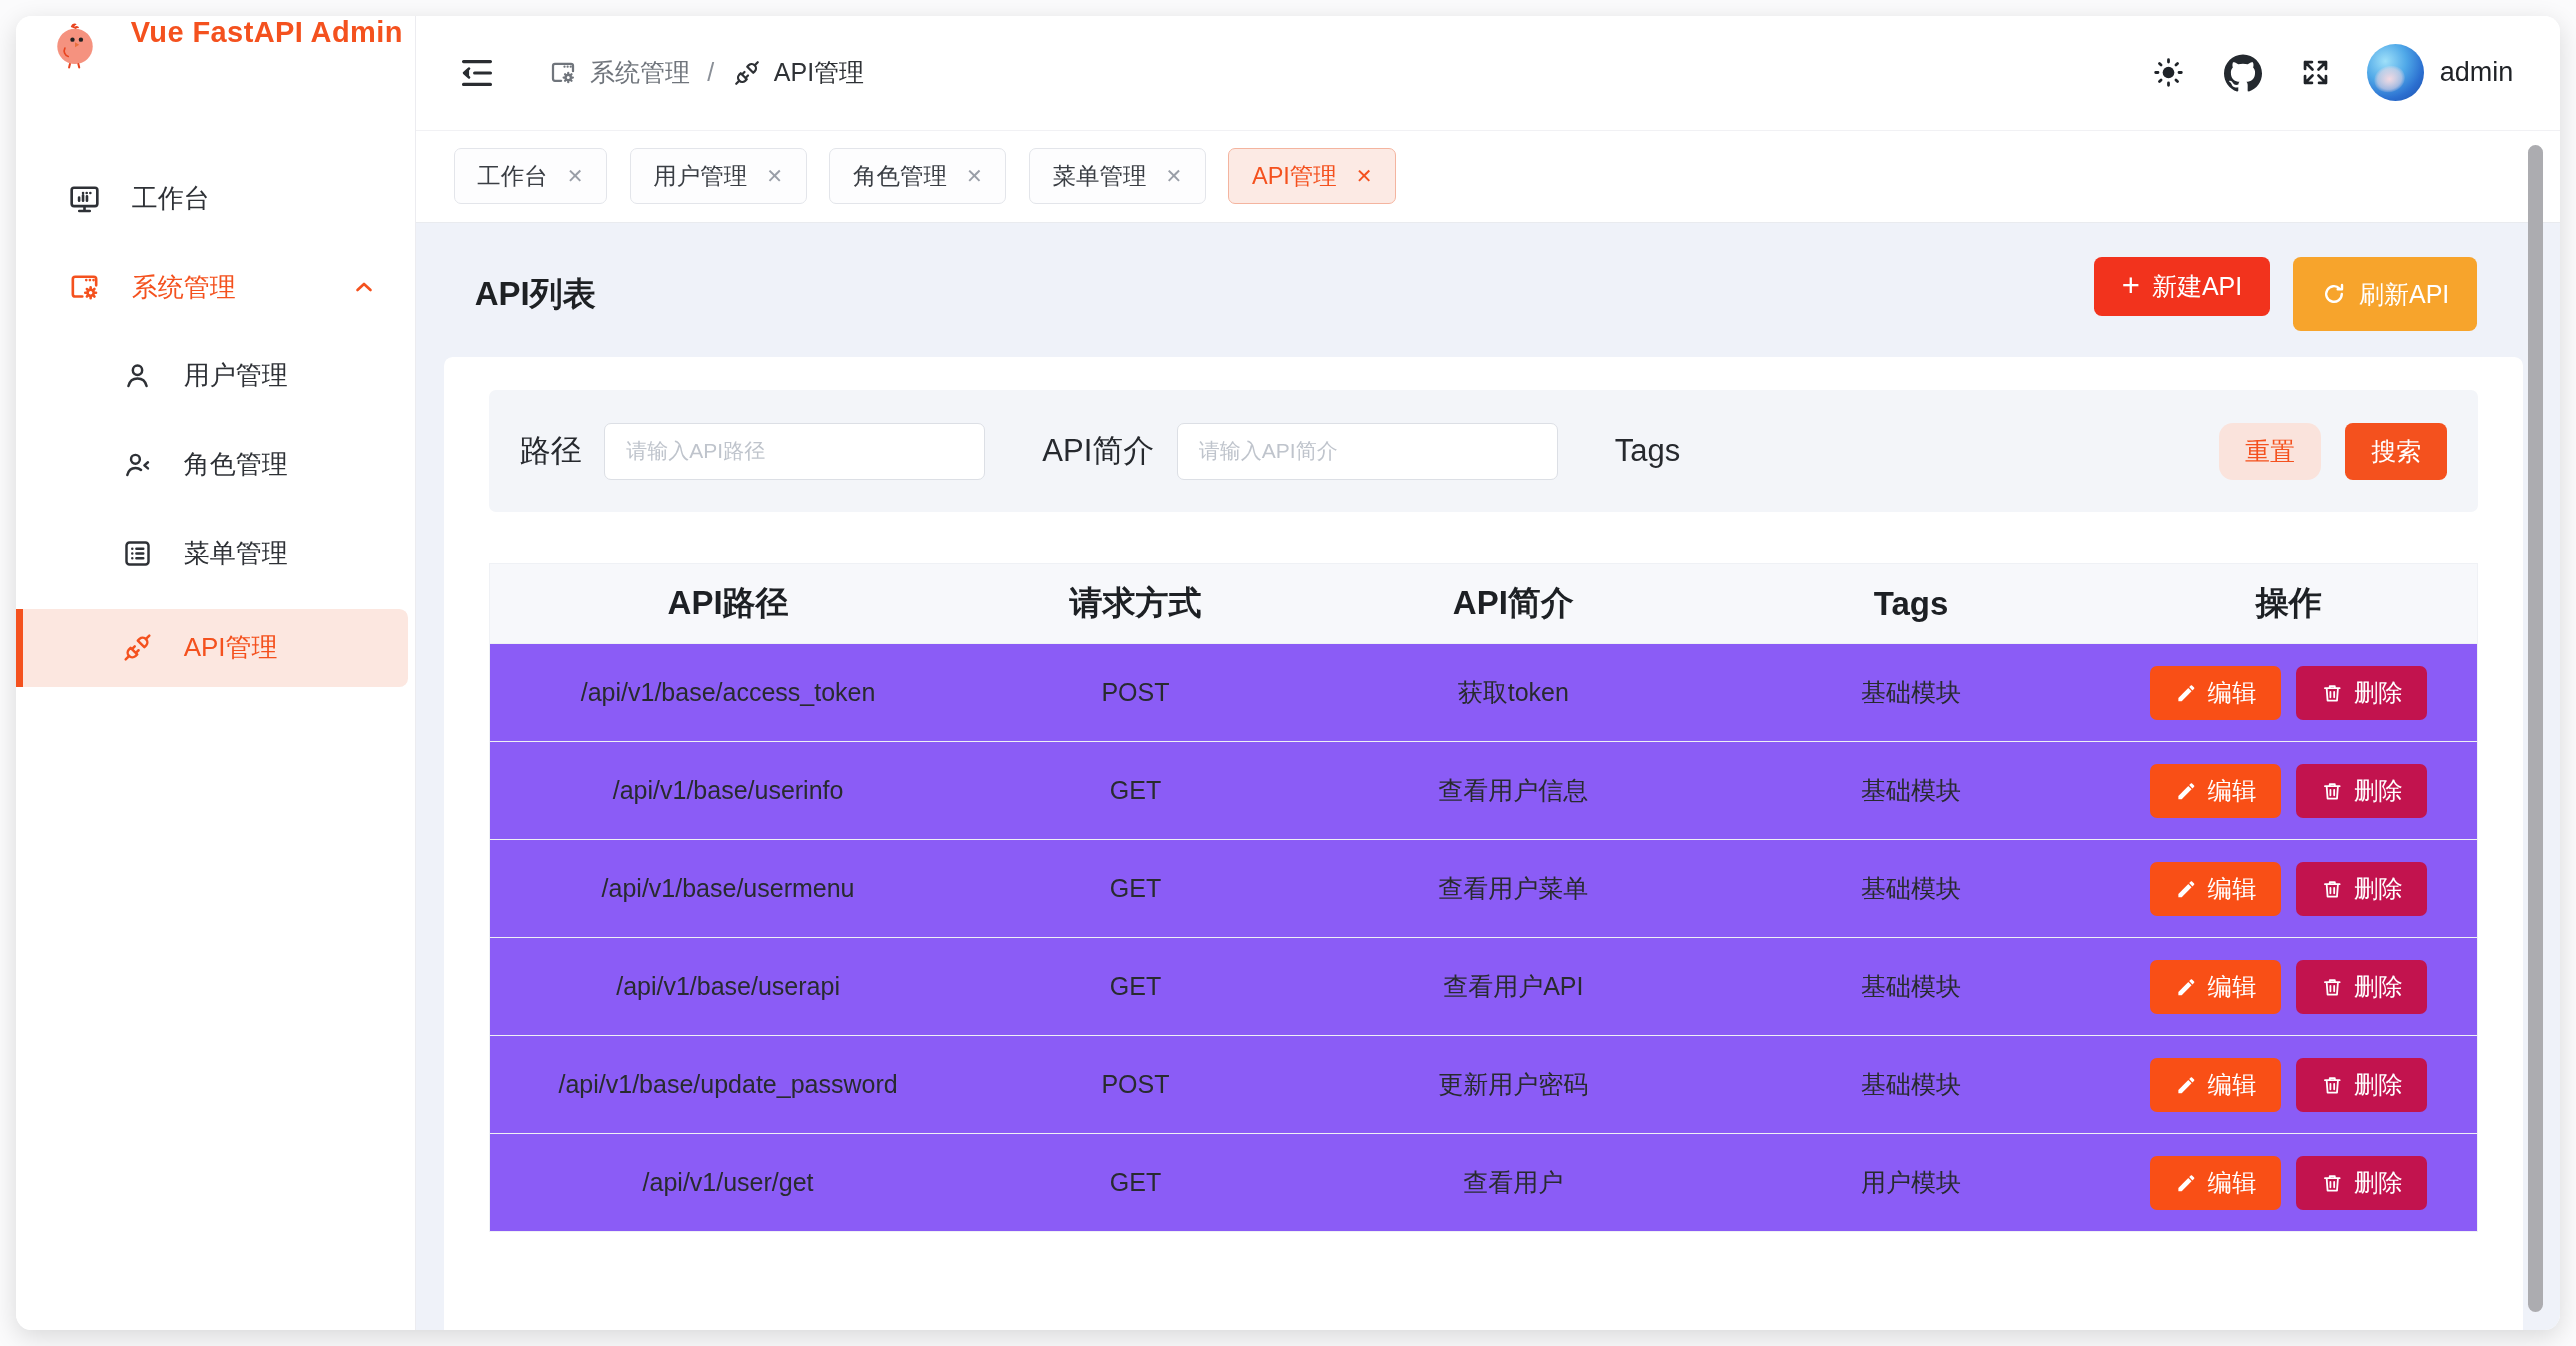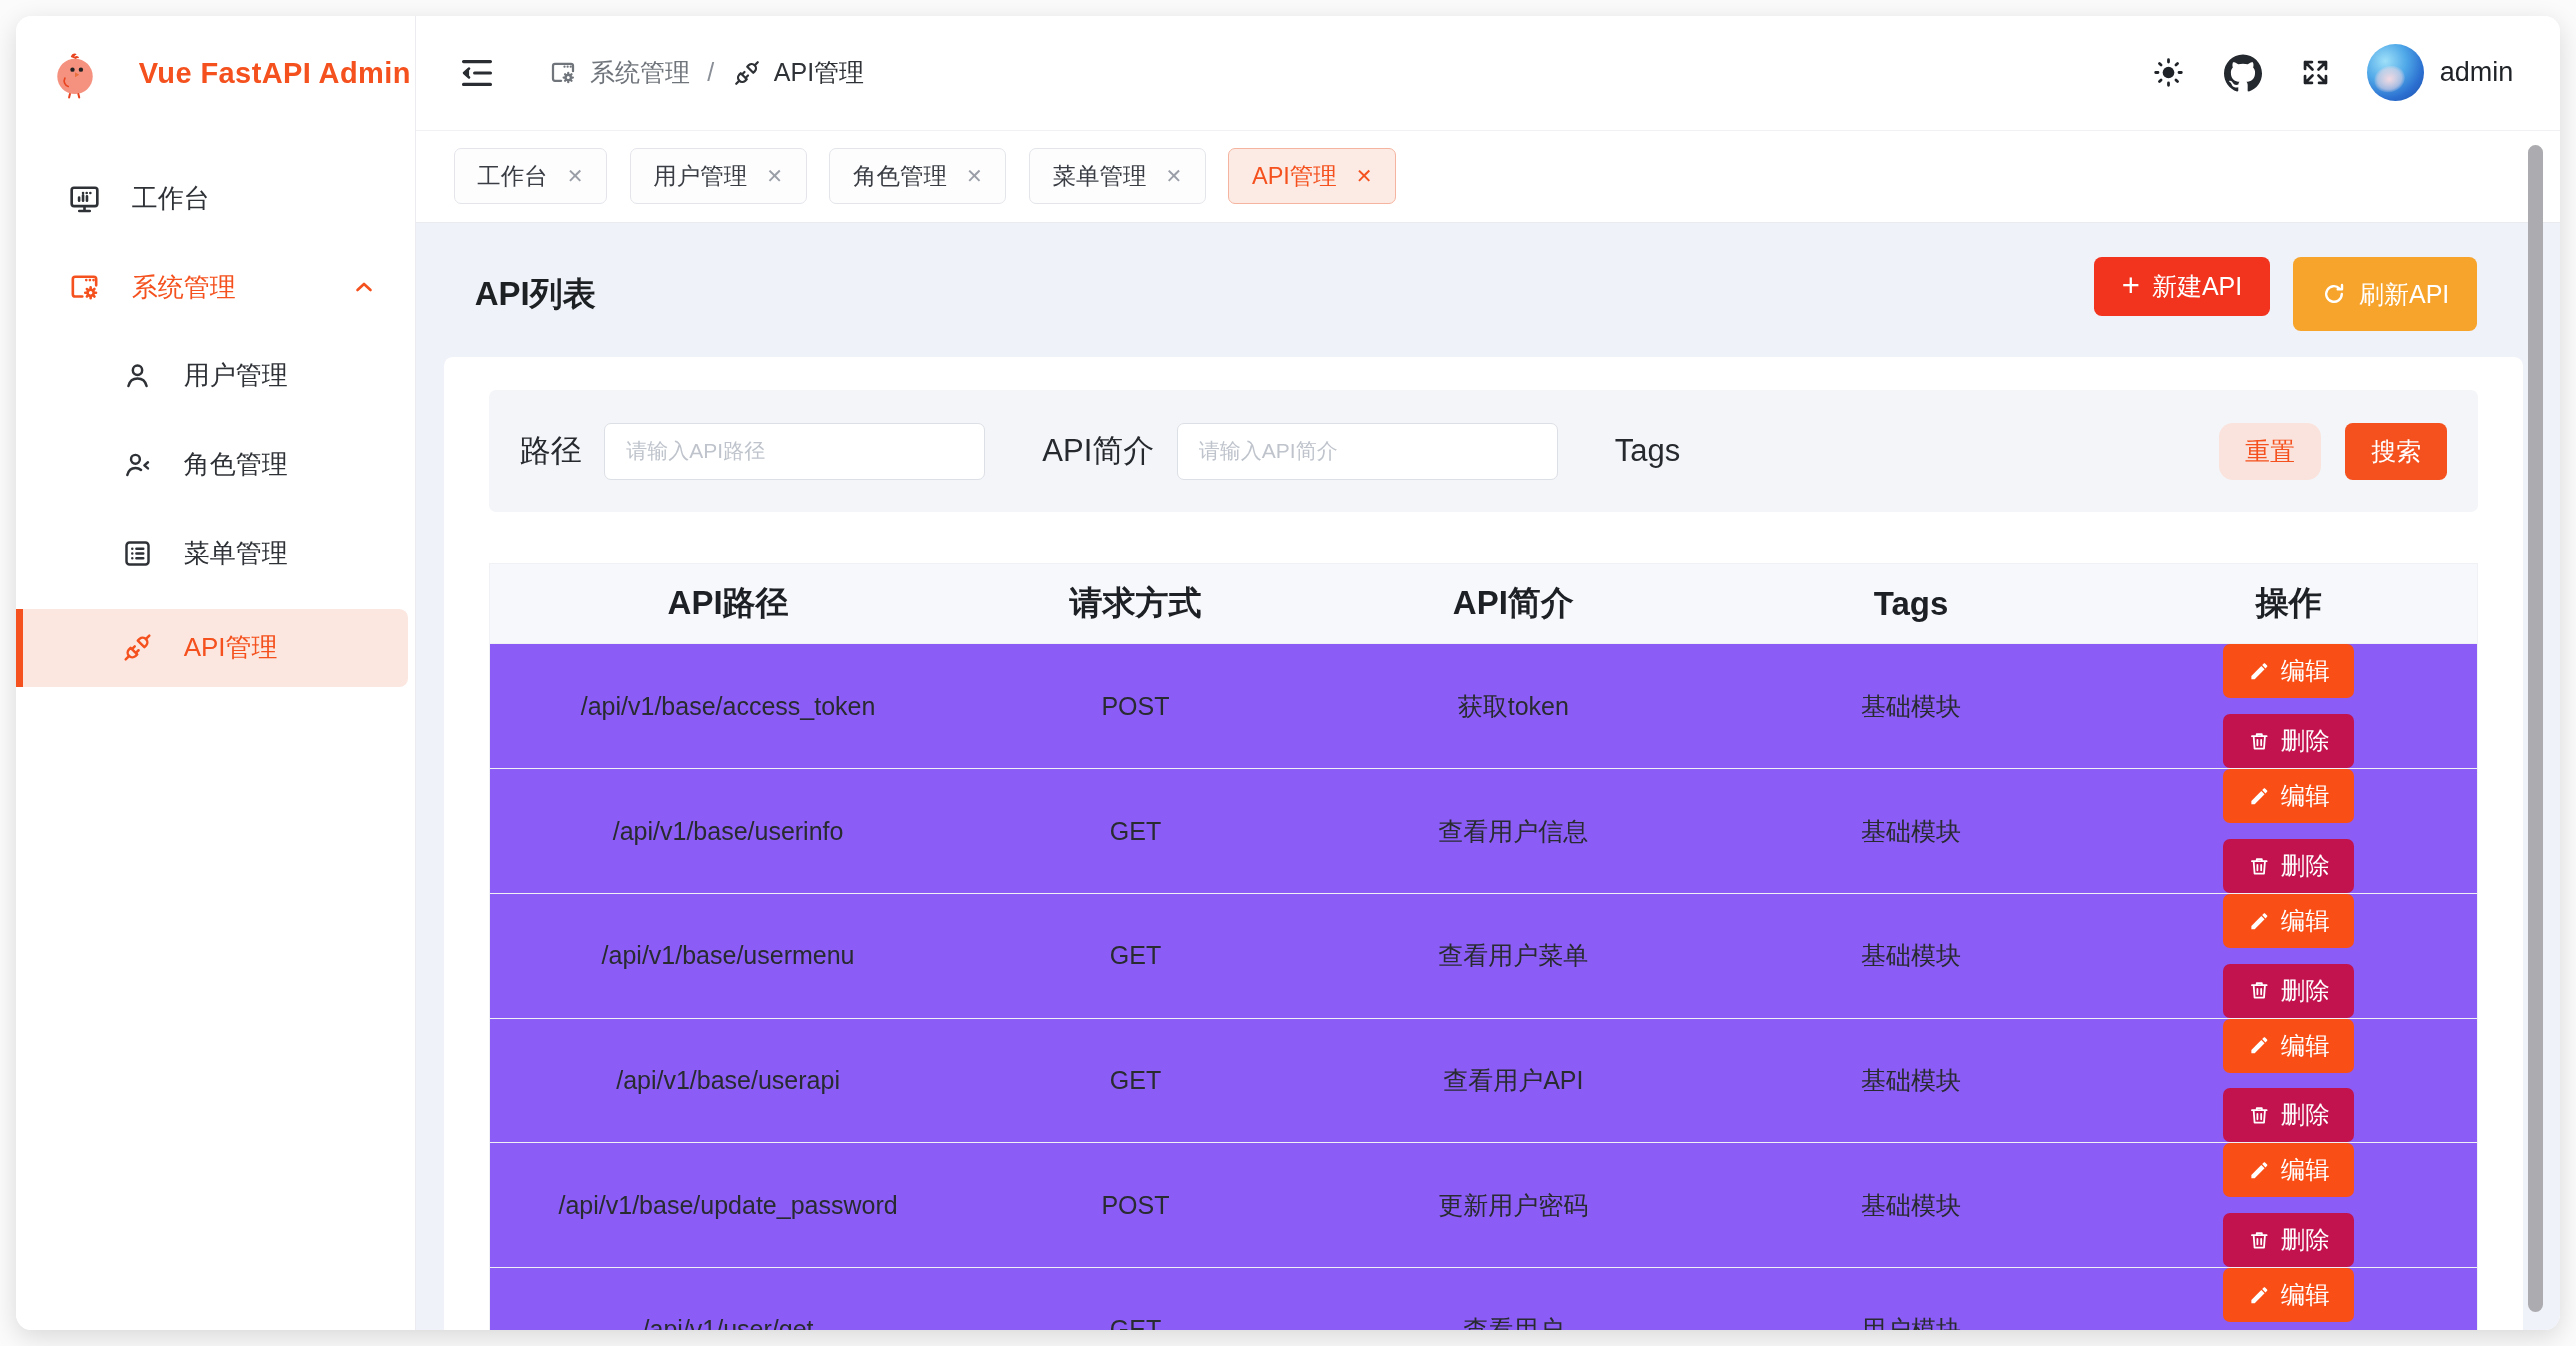--- a/index.html
+++ b/index.html
@@ -36,21 +36,21 @@
     background:#fff;border-radius:15.7px;overflow:hidden;
     box-shadow:0 7px 26px rgba(0,0,0,.14);
     display:flex;
   }
   
   .sidebar{
     width:400px;flex:0 0 400px;background:#fff;
     border-right:0.9px solid #ECECF0;
     display:flex;flex-direction:column;
   }
-  .logo-row{height:115px;display:flex;align-items:center;padding-left:32px;gap:37px;}
+  .logo-row{height:115px;display:flex;align-items:flex-start;padding-left:32px;gap:29px;}
   .logo-title{font-size:29px;font-weight:bold;color:var(--primary);letter-spacing:0.4px;}
   .menu{padding-top:35px;}
   .menu-item{
     height:66px;display:flex;align-items:center;gap:30px;
     padding-left:51px;font-size:26px;color:#2E3136;margin-bottom:22.6px;cursor:pointer;
   }
   .menu-item .mi{width:35px;height:35px;flex:0 0 35px;color:#2E3136;}
   .menu-item.parent-active{color:var(--primary);}
   .menu-item.parent-active .mi{color:var(--primary);}
   .menu-item .chev{margin-left:auto;margin-right:38px;width:26px;height:26px;color:var(--primary);}
@@ -155,21 +155,21 @@
   }
   .api-table td{
     height:98px;font-size:25px;color:#282B2F;text-align:center;
     border-bottom:0.9px solid var(--table-border);background:#8b5cf6;
   }
   .col-path{width:24%;}
   .col-method{width:17%;}
   .col-summary{width:21%;}
   .col-tags{width:19%;}
   .col-actions{width:19%;}
-  .action-wrap{display:flex;align-items:center;justify-content:center;gap:15.7px;flex-direction:column;}
+  .action-wrap{display:flex;align-items:center;justify-content:center;gap:15.7px;}
   .btn-edit{height:54px;padding:0 24.4px;background:var(--edit-btn);font-size:24.4px;border-radius:7px;gap:10.5px;}
   .btn-delete{height:54px;padding:0 24.4px;background:var(--delete-btn);font-size:24.4px;border-radius:7px;gap:10.5px;}
   .ai{width:22.6px;height:22.6px;}
   
   .scroll-thumb{
     position:absolute;right:17.4px;top:129px;width:15px;height:1167px;
     background:var(--scrollbar);border-radius:7.8px;cursor:pointer;
   }
   svg{display:block;}
 </style>

